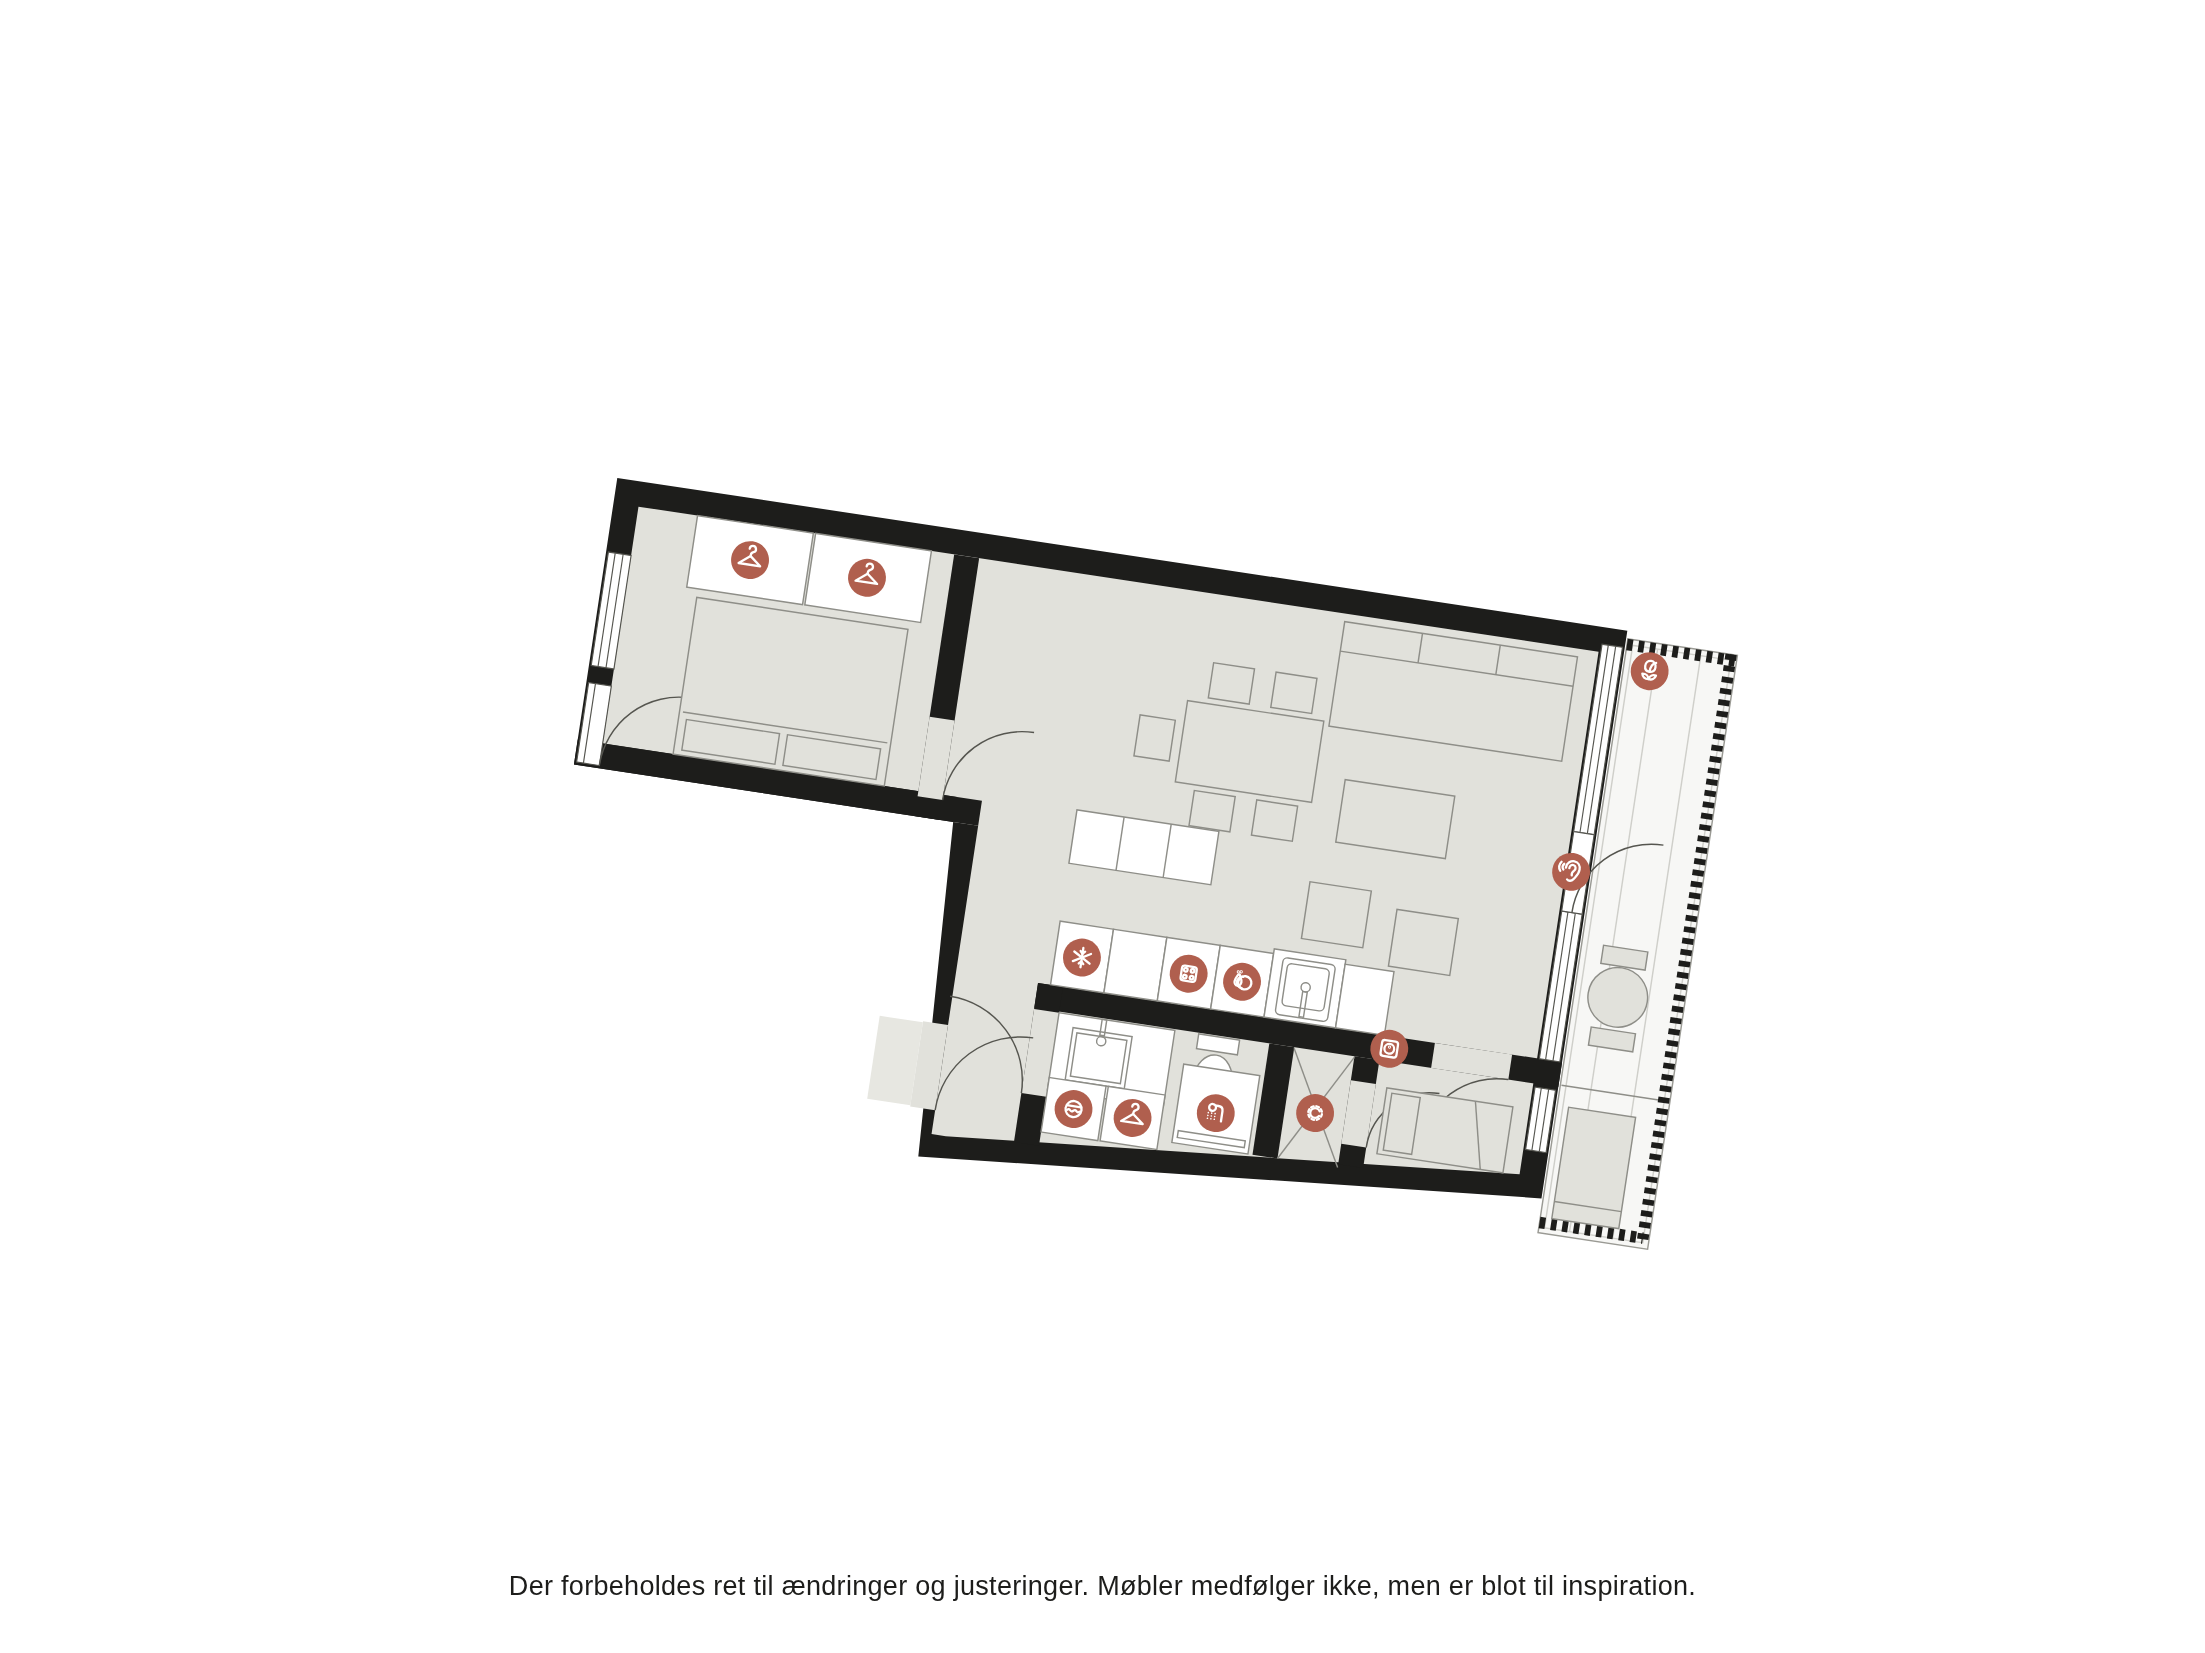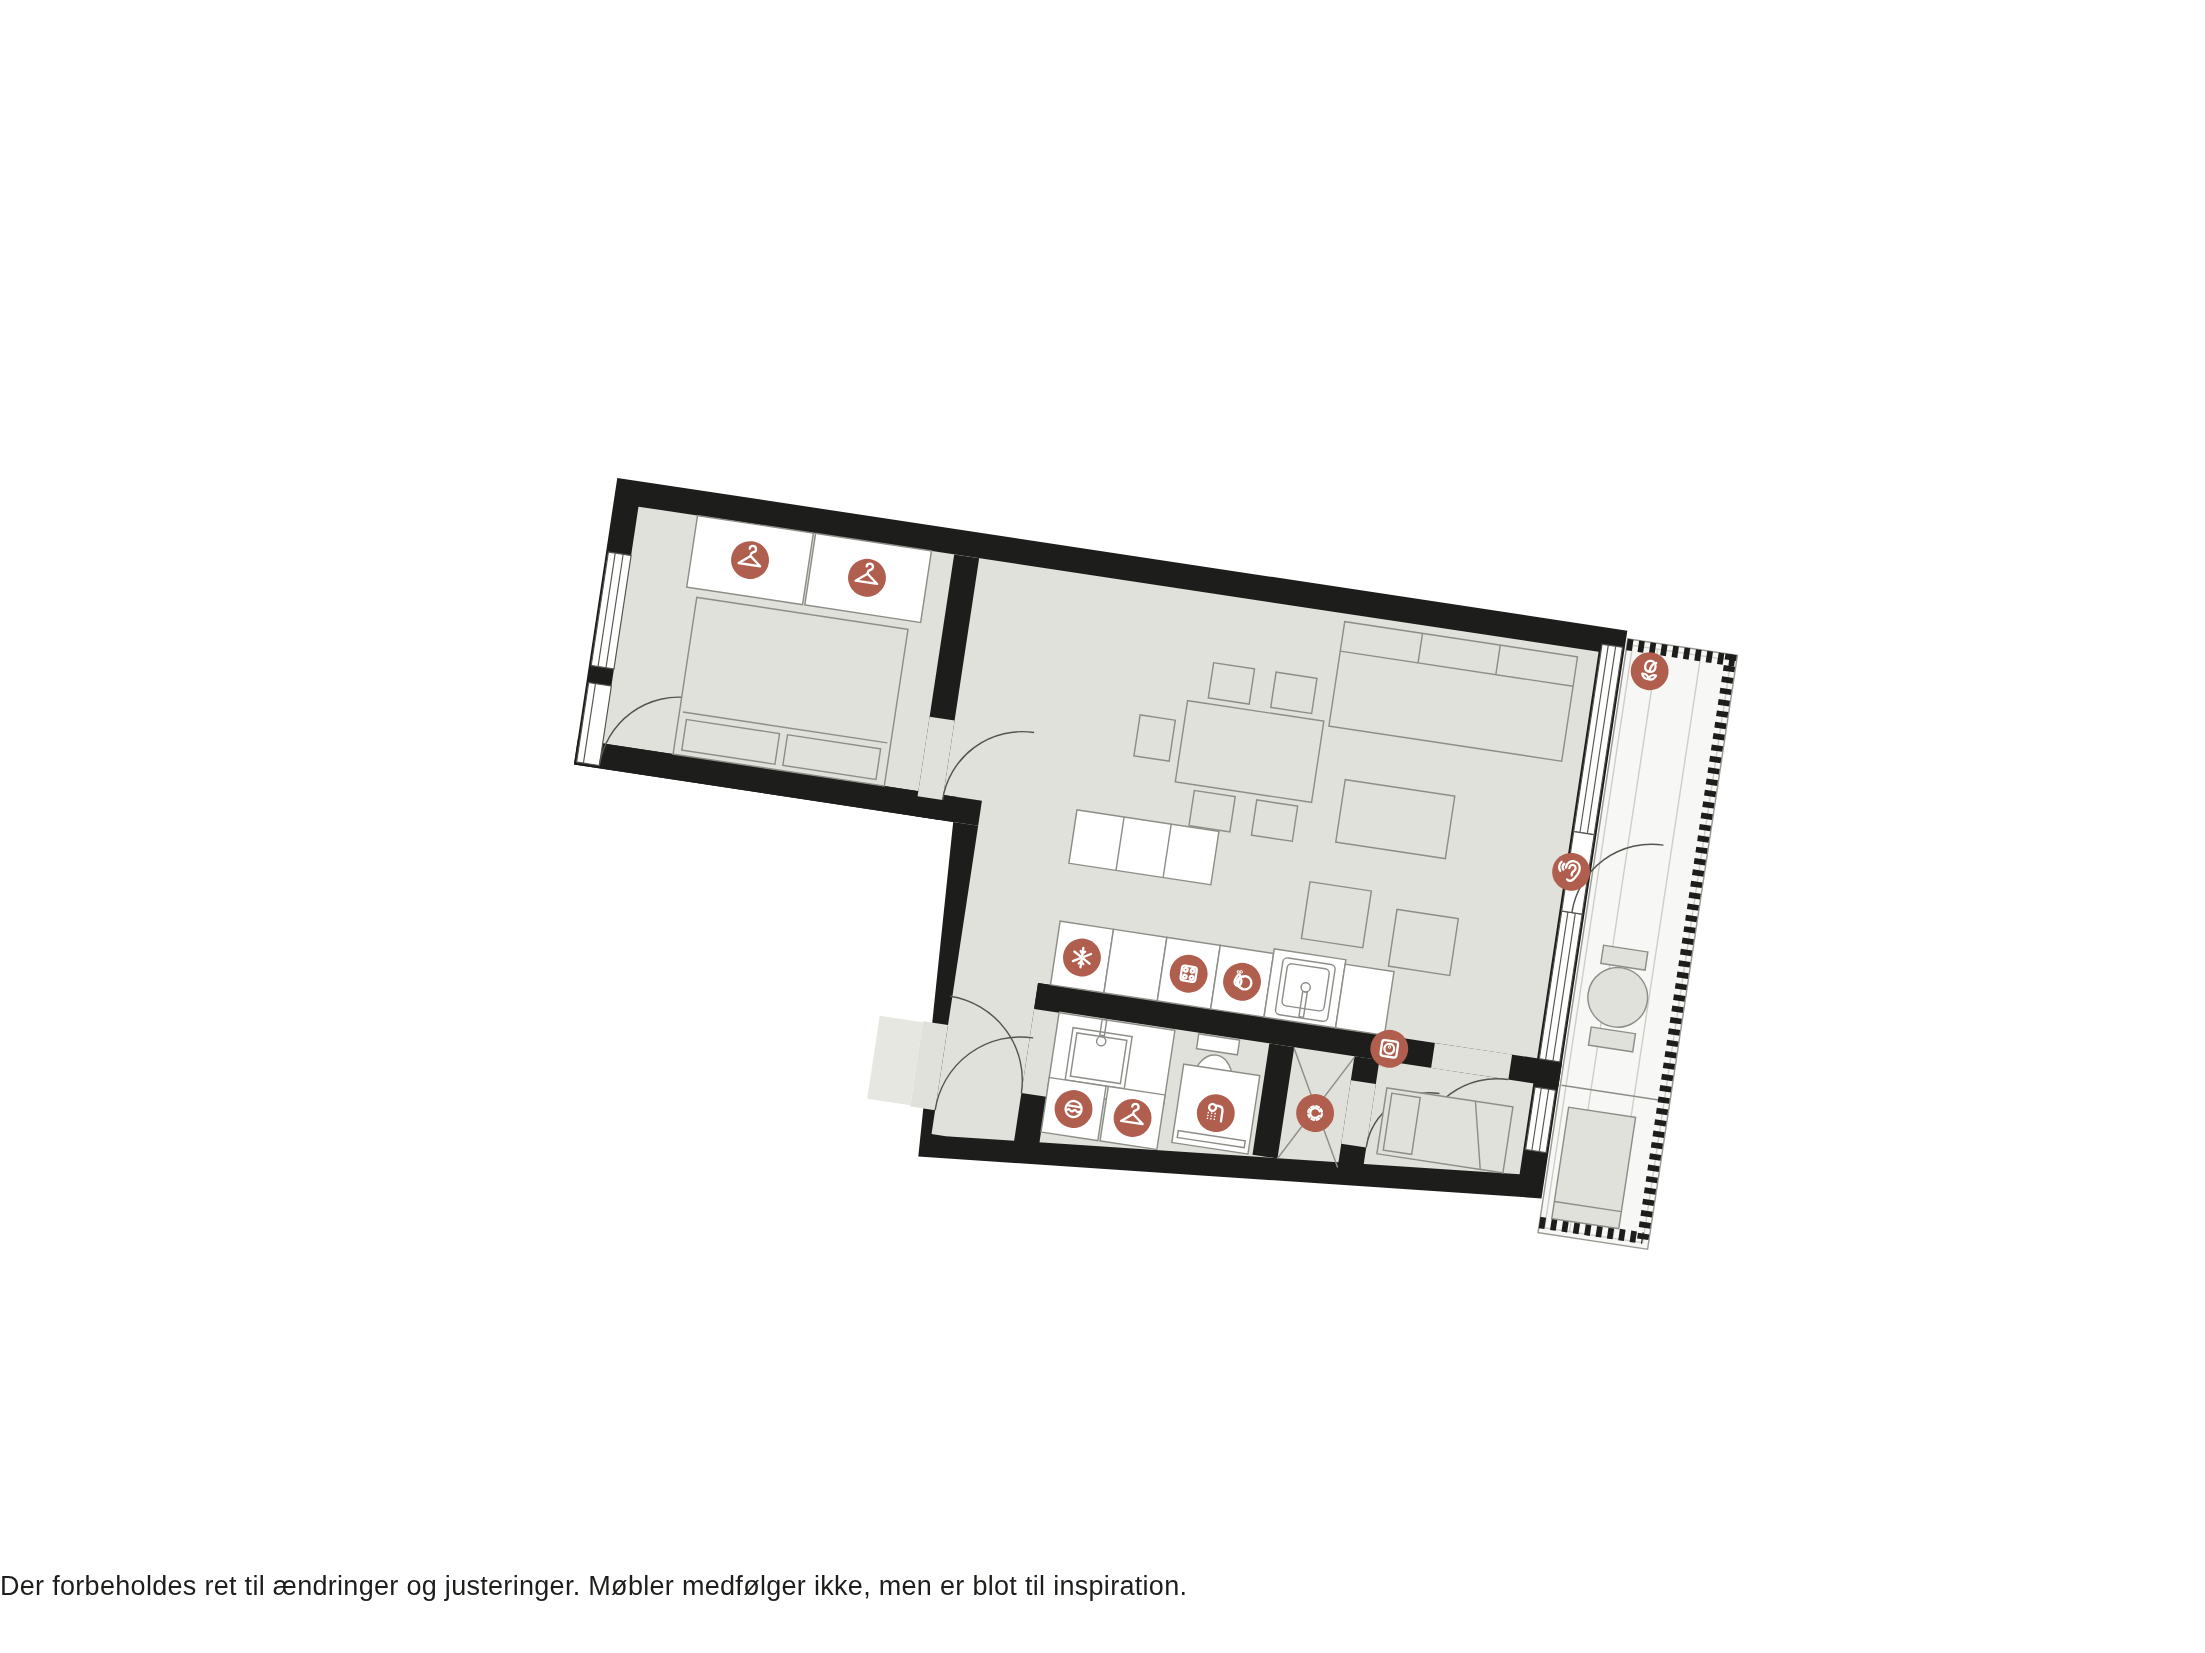--- a/index.html
+++ b/index.html
@@ -1,20 +1,20 @@
 <!DOCTYPE html>
 <html style="font-size:9.2px"><head>
 <meta charset="utf-8">
 <style>
   html,body{margin:0;padding:0;background:#ffffff;}
   body{width:2205px;height:1654px;position:relative;font-family:"Liberation Sans",sans-serif;}
   #plan-svg{position:absolute;left:0;top:0;}
   .caption{
     position:absolute;left:0;top:1571px;width:100%;
-    font-size:27px;color:#1d1d1b;letter-spacing:0.3px;
+    text-align:center;font-size:27px;color:#1d1d1b;letter-spacing:0.3px;
   }
   .wall{fill:#1d1d1b;stroke:none;}
   .floor{fill:#e1e1db;stroke:none;}
   .cut{fill:#e1e1db;stroke:none;}
   .whitebox{fill:#ffffff;stroke:#8e8e88;stroke-width:2.5;}
   .furn{fill:#e1e1db;stroke:#8e8e88;stroke-width:2.5;}
   .furnline{fill:none;stroke:#8e8e88;stroke-width:2.5;}
   .doorarc{fill:none;stroke:#55554f;stroke-width:2.5;}
   .glass{fill:#ffffff;stroke:#55554f;stroke-width:2;}
   .glassline{fill:none;stroke:#55554f;stroke-width:2;}

